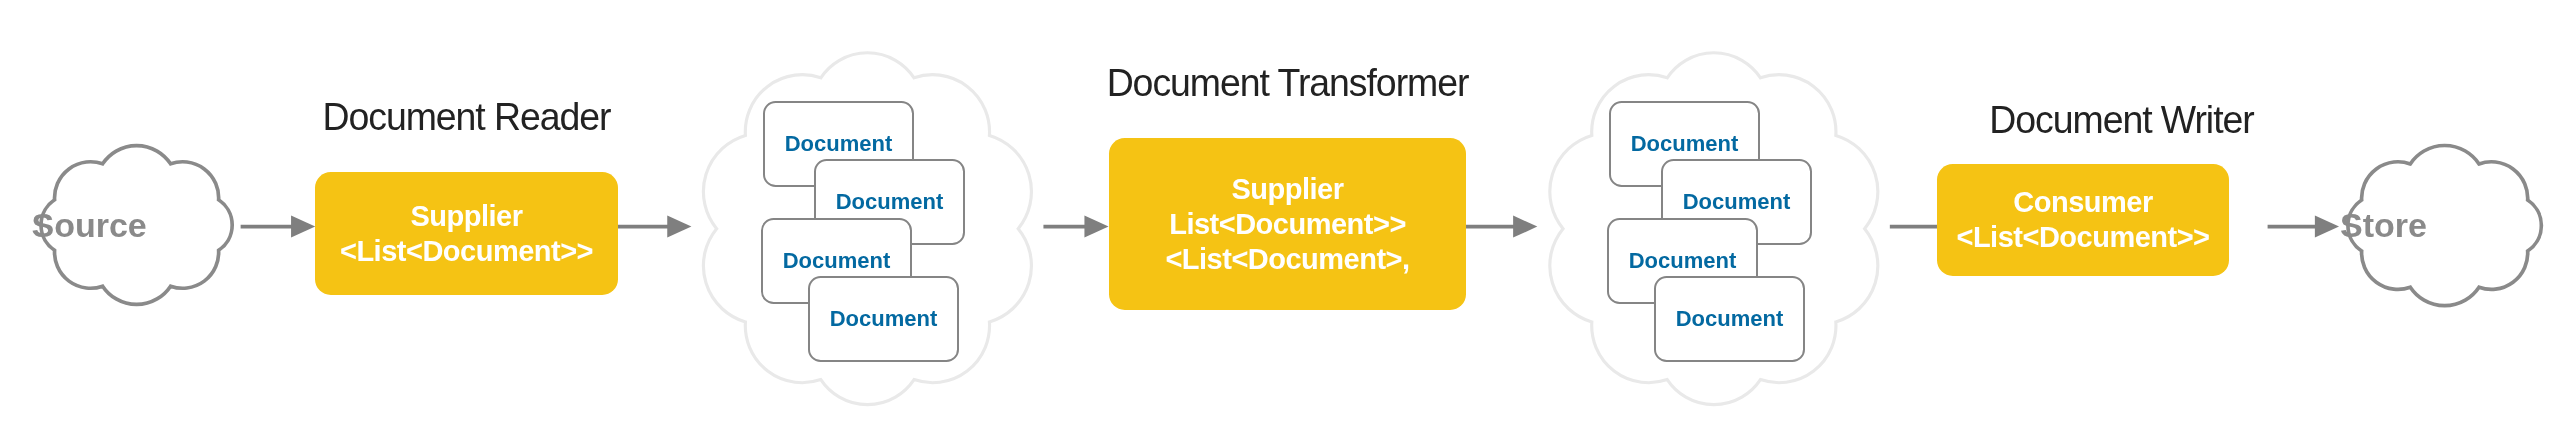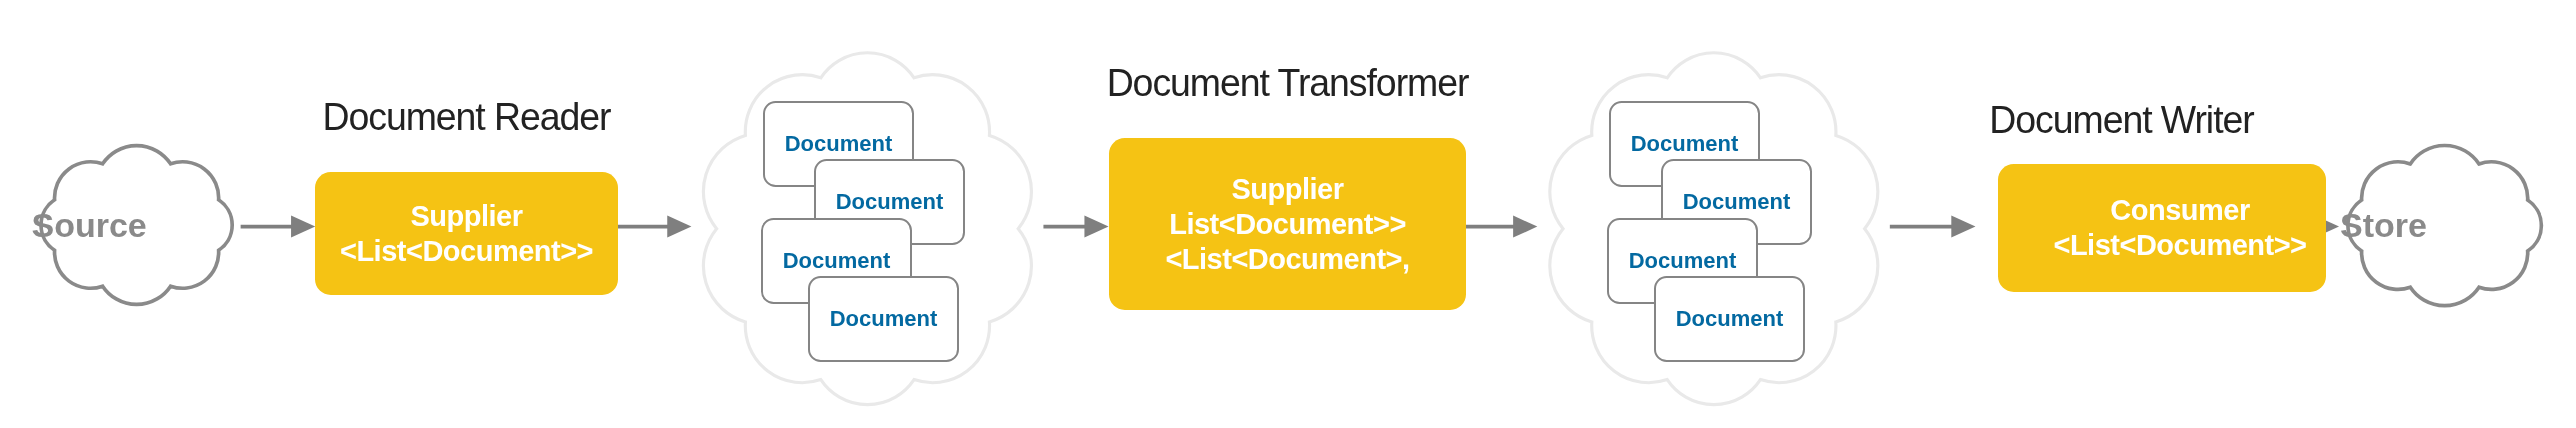--- a/index.html
+++ b/index.html
@@ -158,21 +158,21 @@
     <span>Document</span>
   </div>
   <div class="doc-card" style="left:1607px; top:218px;">
     <span>Document</span>
   </div>
   <div class="doc-card" style="left:1654px; top:276px;">
     <span>Document</span>
   </div>
 
   <div class="stage-title" style="left:1885px; top:96px;">Document Writer</div>
-  <div class="ybox" style="left:1998px; top:164px; width:292px; height:128px;padding-left:36px;">
+  <div class="ybox" style="left:1937px; top:164px; width:292px; height:112px;">
     <div>Consumer</div>
     <div>&lt;List&lt;Document&gt;&gt;</div>
   </div>
 
   <div class="cloud-label" style="left:2340px; top:204px;">Store</div>
 
 </div>
 
 
 </body></html>

